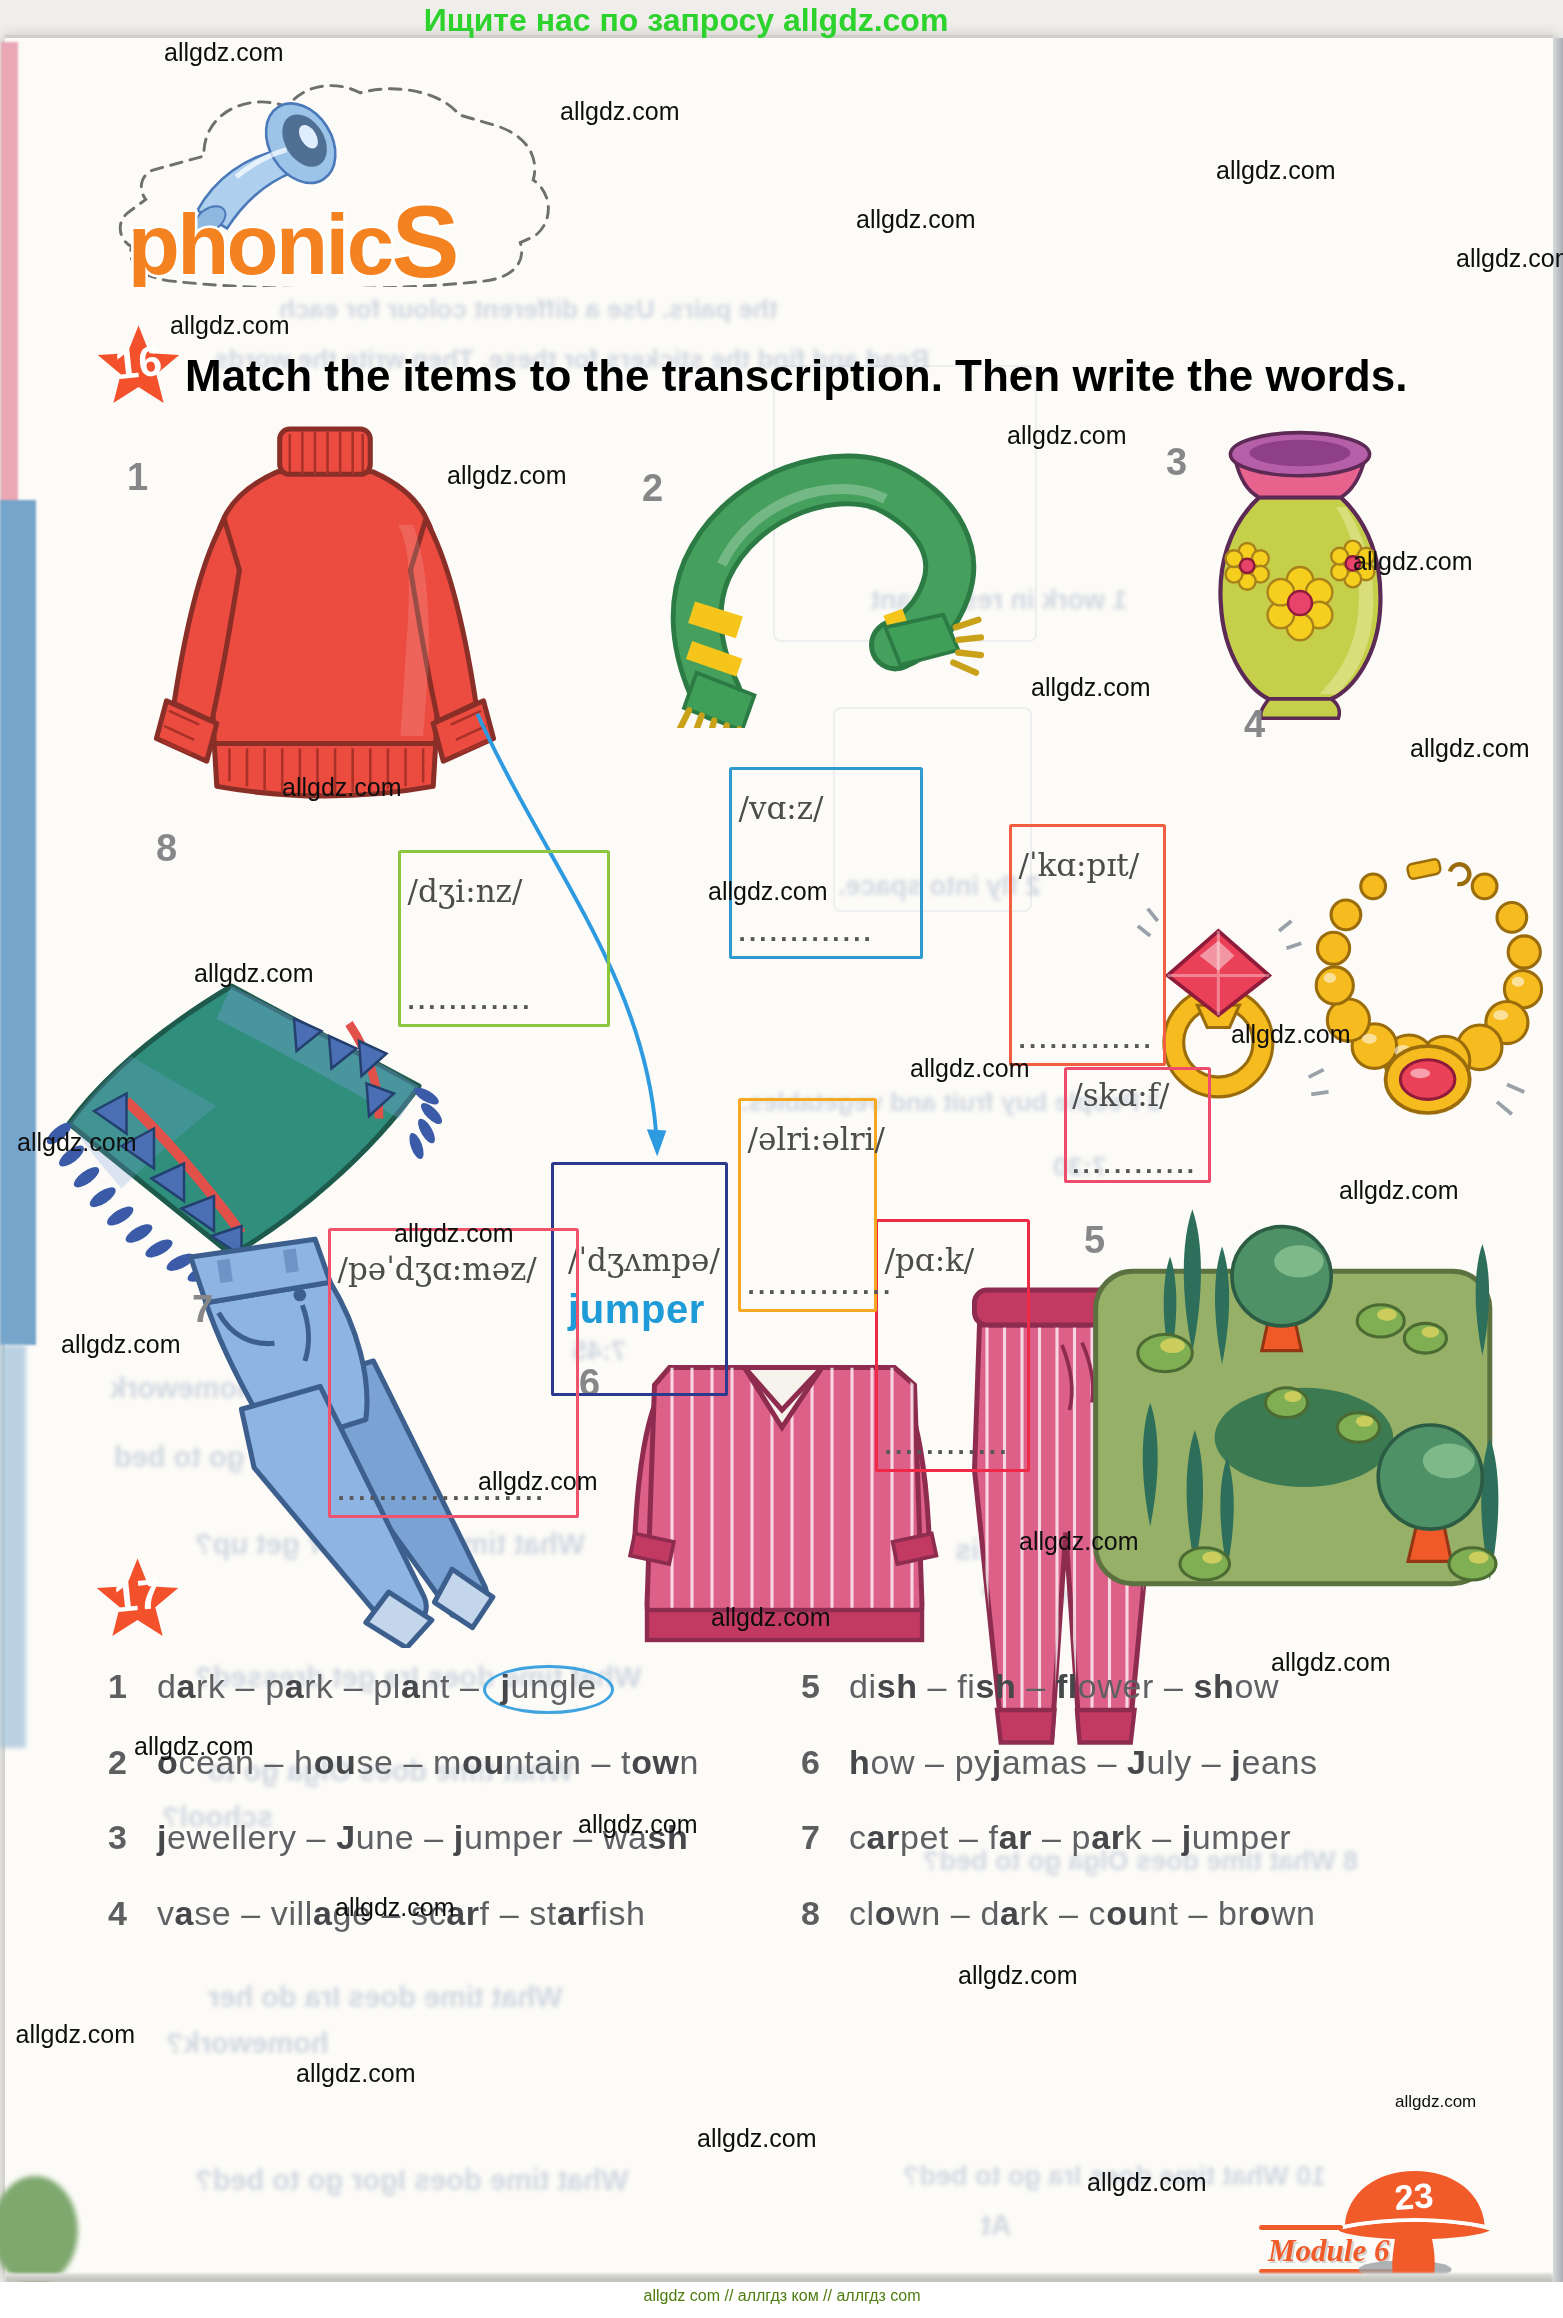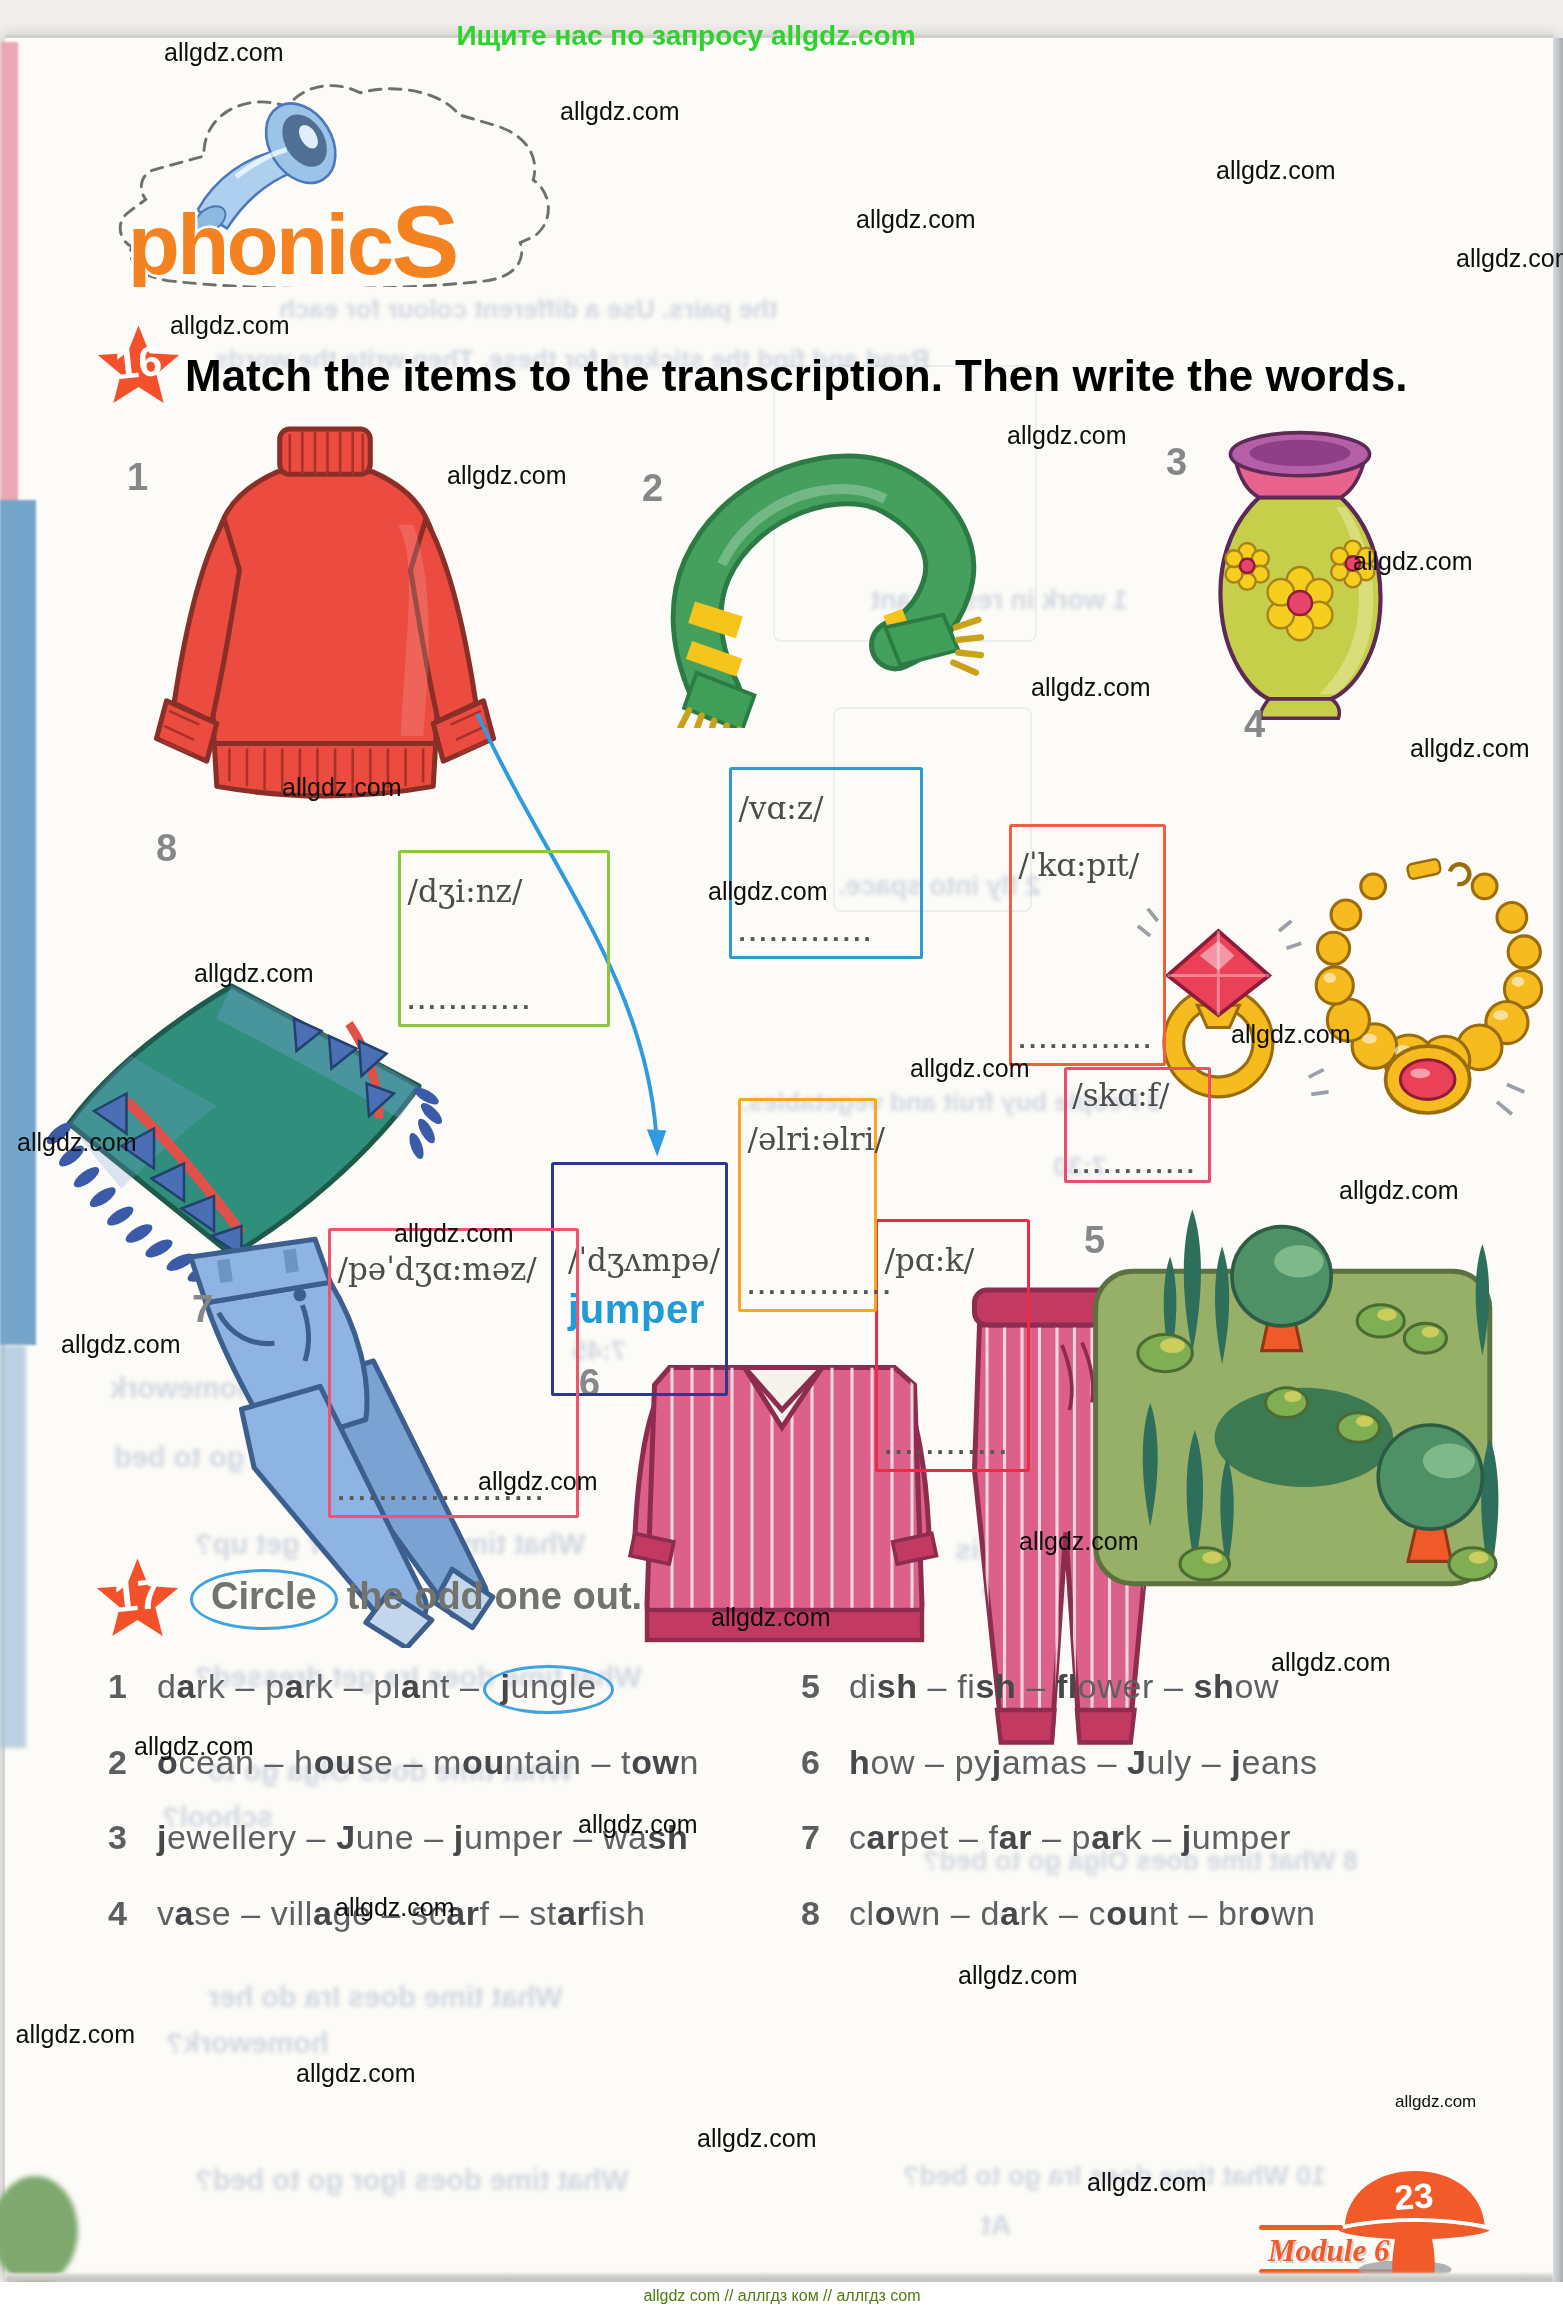--- a/index.html
+++ b/index.html
@@ -2,21 +2,21 @@
 <html style="font-size:10.4px"><head>
 <meta charset="utf-8">
 <style>
   html,body{margin:0;padding:0;background:#c9c8c4;font-family:"Liberation Sans",sans-serif;}
   #photo{position:relative;width:1564px;height:2319px;background:#efeeea;overflow:hidden;}
   #page{position:absolute;left:5.2px;top:38px;width:1552px;height:2243px;background:#fcfbf7;
         box-shadow:0 0 14.3px rgba(0,0,0,.25);}
   
   .edge{position:absolute;z-index:30;pointer-events:none;}
   
-  #promo{position:absolute;left:0;top:20px;width:1372px;text-align:center;font-size:28px;font-weight:600;
+  #promo{position:absolute;left:0;top:2px;width:1372px;text-align:center;font-size:32px;font-weight:600;
          color:#2dd22d;z-index:50;}
   #footerbar{position:absolute;left:0;top:2282px;width:1564px;height:36px;background:#ffffff;z-index:50;}
   #footertext{width:100%;text-align:center;font-size:16px;font-weight:500;color:#4d7c0f;margin-top:5.2px;}
   
   .wm{position:absolute;color:#0e0e0e;font-weight:500;white-space:nowrap;z-index:40;}
   .ghost{position:absolute;transform:scaleX(-1);filter:blur(1.9px);color:rgba(118,140,176,.32);
          font-weight:700;white-space:nowrap;z-index:1;}
   .ghostbox{position:absolute;border:2.6px solid rgba(140,160,190,.14);border-radius:7.8px;z-index:1;}
   
   .extitle{position:absolute;font-weight:700;font-size:44px;color:#000000;white-space:nowrap;z-index:10;}
@@ -374,24 +374,20 @@
         <div class="ipa">/skɑ:f/</div>
         <div class="dots">............</div>
       </div>
     </div>
 
   <div class="starwrap" style="left:94px;top:1557px;">
     <svg width="87" height="82" viewBox="0 0 130 120">
       <polygon points="65,1 81.5,42.3 125.9,45.2 91.6,73.7 102.6,116.8 65,93 27.4,116.8 38.4,73.7 4.1,45.2 48.5,42.3" fill="#f2512b"></polygon>
     </svg>
     <div class="starnum">17</div>
-  </div>
-  <div id="title17" style="left:190px;top:1569px;">
-    <span class="circbig">Circle</span>
-    <span>the odd one out.</span>
   </div>
   <div id="exercise17-layer">
       <div class="itnum" style="left: 108px; top: 1667px;">1</div>
       <div class="ittext" style="left: 157px; top: 1667px;">d<b>a</b>rk – p<b>a</b>rk – pl<b>a</b>nt – <span class="circ"><b>j</b>ungle</span></div>
       <div class="itnum" style="left: 108px; top: 1743px;">2</div>
       <div class="ittext" style="left: 157px; top: 1743px;"><b>o</b>cean – h<b>ou</b>se – m<b>ou</b>ntain – t<b>ow</b>n</div>
       <div class="itnum" style="left: 108px; top: 1818px;">3</div>
       <div class="ittext" style="left: 157px; top: 1818px;"><b>j</b>ewellery – <b>J</b>une – <b>j</b>umper – wa<b>sh</b></div>
       <div class="itnum" style="left: 108px; top: 1894px;">4</div>
       <div class="ittext" style="left: 157px; top: 1894px;">v<b>a</b>se – vill<b>a</b>ge – sc<b>ar</b>f – st<b>ar</b>fish</div>

